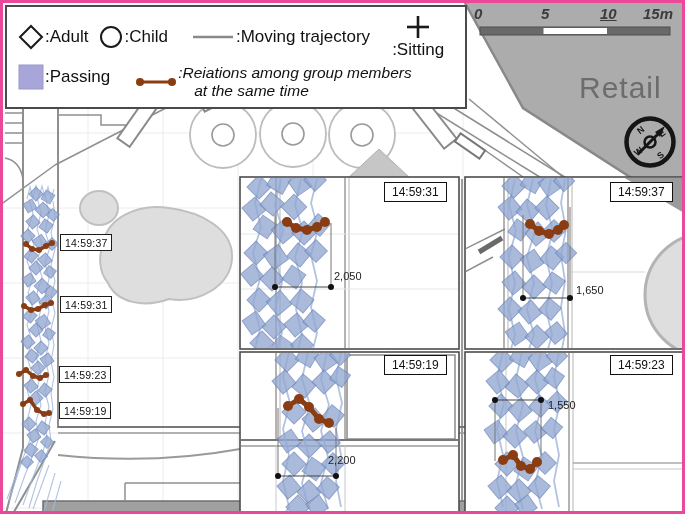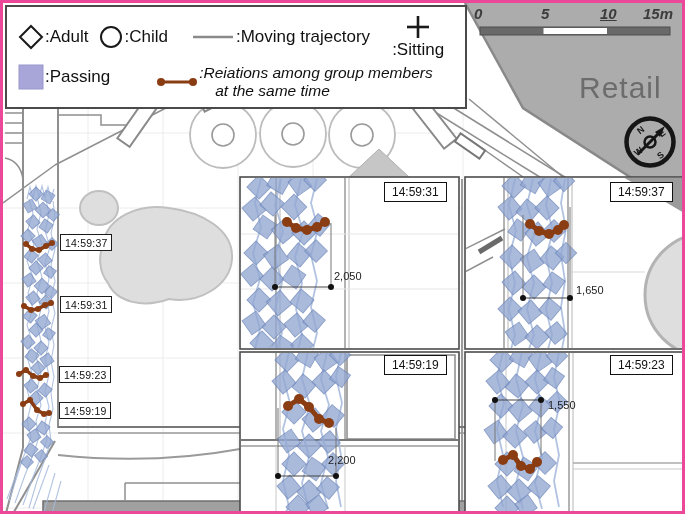--- a/index.html
+++ b/index.html
@@ -4,21 +4,21 @@
 <style>
   html,body{margin:0;padding:0;background:#fff;font-family:"Liberation Sans",sans-serif;}
   #fig{position:relative;width:685px;height:514px;background:#fff;border:3px solid #ec4899;box-sizing:border-box;overflow:hidden;}
   svg{display:block;}
   .bg{position:absolute;left:0;top:0;z-index:0;}
   #dyn{position:absolute;left:0;top:0;z-index:2;pointer-events:none;}
   
   .legend{position:absolute;left:2px;top:2px;width:462px;box-sizing:border-box;background:#fff;
           border:2px solid #4a4a4a;padding:7px 10px 6px 10px;z-index:5;color:#111;}
   .lrow{display:flex;align-items:center;}
-  .lrow + .lrow{margin-top:4px;align-items:flex-start;gap:21px;}
+  .lrow + .lrow{margin-top:4px;align-items:flex-start;}
   .litem{display:inline-flex;align-items:center;font-size:17px;}
   .litem svg{flex:0 0 auto;}
   .ltext{white-space:nowrap;}
   .rel-text{font-size:15.5px;line-height:1.18;}
   .rel-line2{padding-left:16px;}
   
   .timebox{position:absolute;background:#fff;border:1.6px solid #1c1c1c;color:#111;
            font-size:10.5px;padding:2px 4px 1px 4px;z-index:3;letter-spacing:.2px;white-space:nowrap;}
   .tsbox{position:absolute;background:#fff;border:1.8px solid #111;color:#111;
          font-size:12px;padding:2px 7px;z-index:3;white-space:nowrap;}

